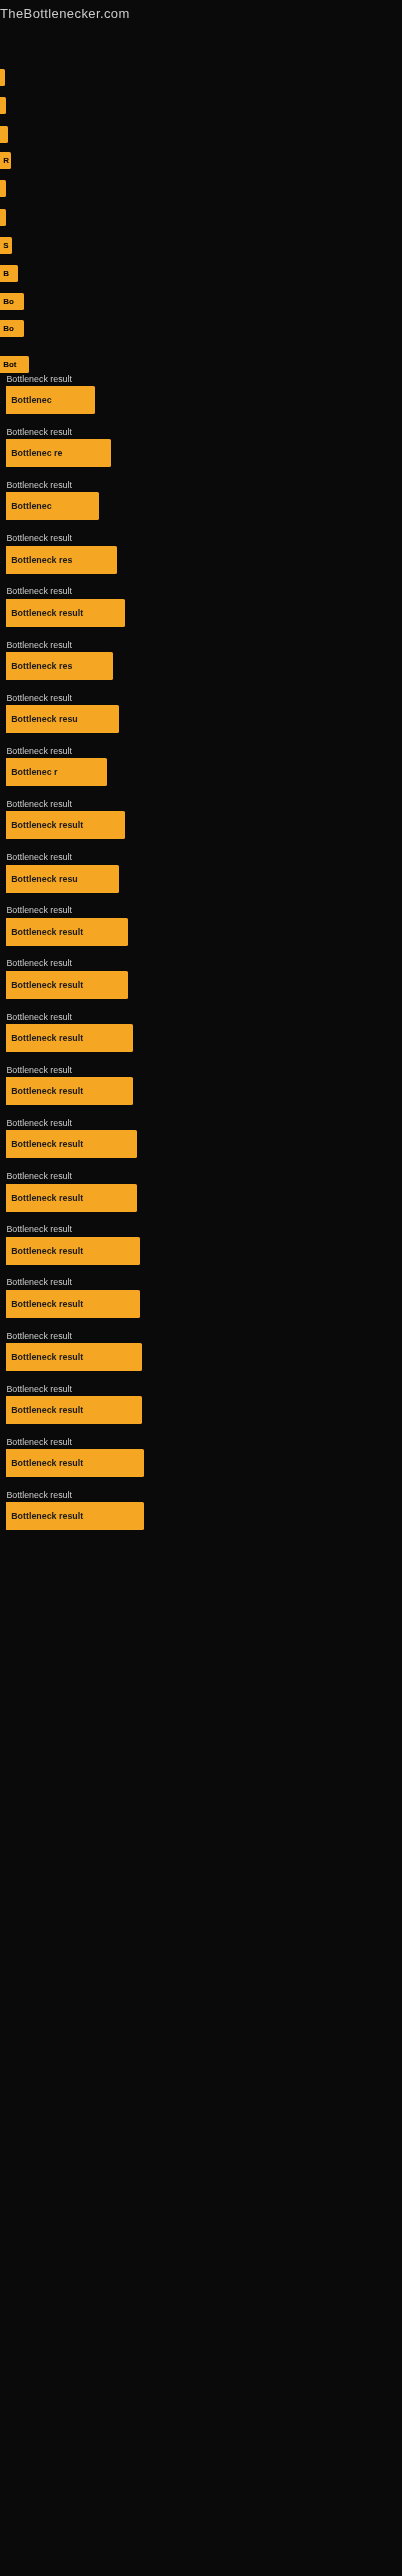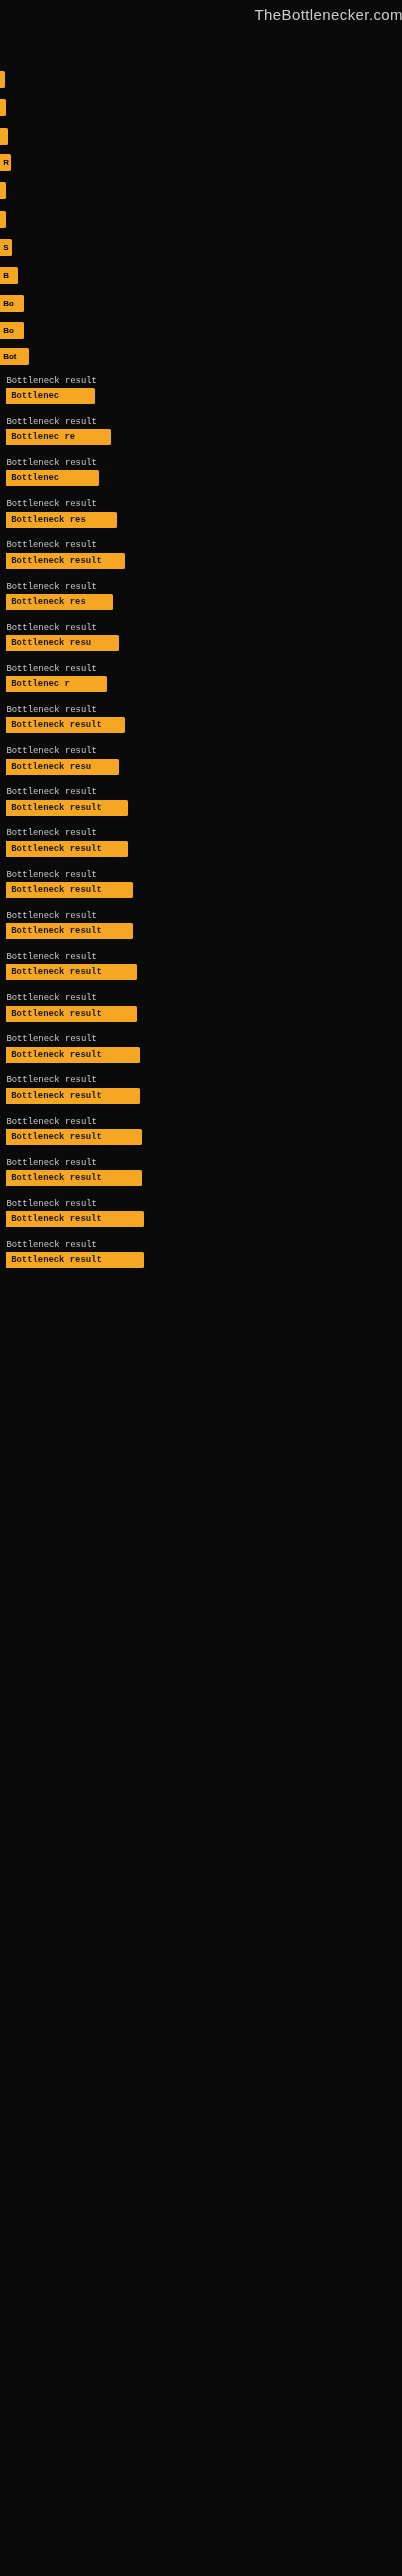--- a/index.html
+++ b/index.html
@@ -11,22 +11,22 @@
     body {
       background-color: #0a0a0a;
       width: 403px;
       min-height: 2576px;
       font-family: Arial, sans-serif;
       position: relative;
     }
 
     .site-title {
       color: #cccccc;
-      font-size: 15px;
-      text-align: right;
+      font-size: 13px;
+      text-align: left;
       padding: 6.4px 0 3.2px 0;
       letter-spacing: 0.4px;
     }
 
     .chart-area {
       width: 403px;
       height: 338px;
       background-color: #0a0a0a;
       position: relative;
     }
@@ -50,37 +50,36 @@
       color: #000;
       font-size: 8px;
       font-weight: bold;
       white-space: nowrap;
       overflow: hidden;
     }
 
     .result-block {
       margin: 0 0 6.4px 0;
       padding: 3.2px 0;
-      font-family: Liberation Mono, monospace;
     }
 
     .result-label {
       color: #cccccc;
       font-size: 8.9px;
       margin-bottom: 2.4px;
       padding-left: 3.2px;
     }
 
     .result-bar-wrap {
       padding-left: 3.2px;
     }
 
     .result-bar {
       background-color: #f5a623;
-      height: 16px;
+      height: 28px;
       display: flex;
       align-items: center;
       padding-left: 4.8px;
       border-radius: 0 1.6px 1.6px 0;
       text-align: center;
     }
 
     .result-bar-text {
       color: #1a1a1a;
       font-size: 8.9px;
@@ -150,21 +149,21 @@
       <span class="bar-label">Bo</span>
     </div>
   </div>
 
   <div class="bar-container" style="top:295px;">
     <div class="bar" style="width:24px;">
       <span class="bar-label">Bo</span>
     </div>
   </div>
 
-  <div class="bar-container" style="top:321px;">
+  <div class="bar-container" style="top:331px;">
     <div class="bar" style="width:29px;">
       <span class="bar-label">Bot</span>
     </div>
   </div>
 
 </div>
 
 <div style="padding: 8px 0 0 3.2px;">
 
   <div class="result-block">

